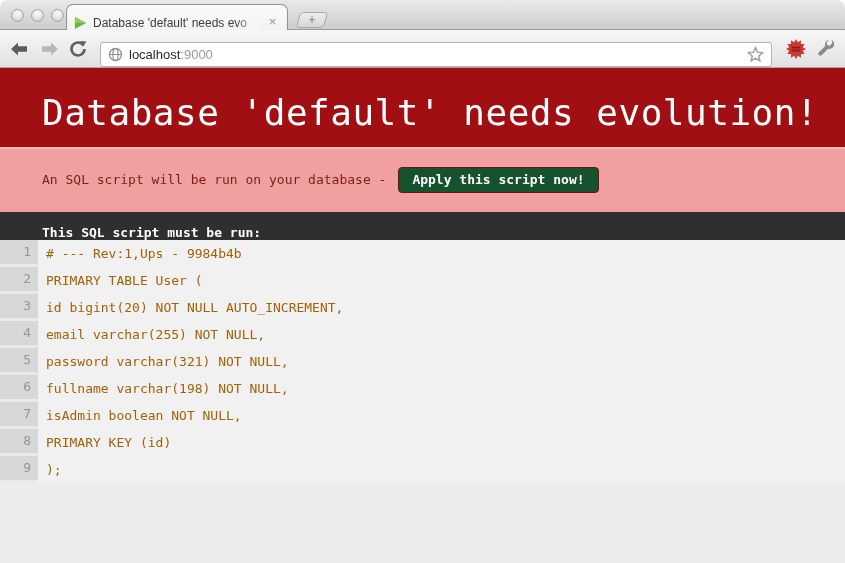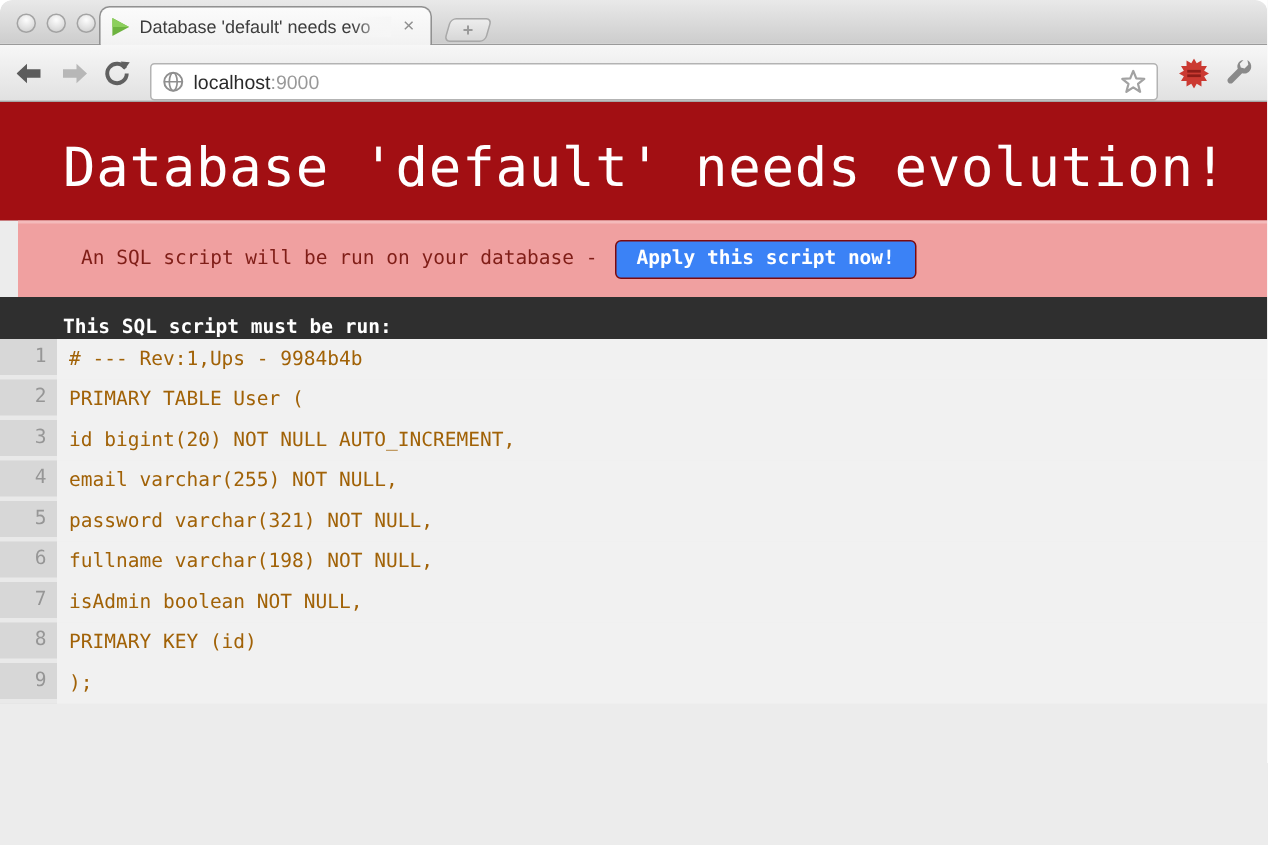--- a/index.html
+++ b/index.html
@@ -22,21 +22,21 @@
   .light {
     width:13px; height:13px; border-radius:50%;
     background:radial-gradient(circle at 50% 30%, #fdfdfd 0%, #e2e2e2 55%, #c9c9c9 100%);
     border:1px solid #a3a3a3;
   }
   .tab {
     position:absolute; left:66px; bottom:-1px; height:26px; width:222px;
     background:linear-gradient(#fbfbfb,#f2f2f2);
     border:1px solid #919191; border-bottom:none;
     border-radius:7px 7px 0 0; z-index:2;
-    display:flex; align-items:center; padding:0 7px;
+    display:flex; align-items:flex-end; padding:0 7px;
   }
   .favicon { width:13px; height:14px; margin-right:6px; flex:none; }
   .tab-title {
     position:relative; flex:1; overflow:hidden; white-space:nowrap;
     font-size:12px; color:#3d3d3d;
   }
   .tab-title::after {
     content:""; position:absolute; right:0; top:0; bottom:0; width:26px;
     background:linear-gradient(90deg, rgba(246,246,246,0), #f6f6f6);
   }
@@ -77,28 +77,28 @@
   .page { height:495px; background:#ececec; overflow:hidden; }
   .page-header {
     height:79px; background:#a20f13; color:#fff;
     font-family:"DejaVu Sans Mono", monospace;
   }
   .page-header h1 {
     margin:0; padding:24px 0 0 42px; font-size:36px; font-weight:normal;
     letter-spacing:0.5px; white-space:nowrap;
   }
   .banner {
-    height:51px; background:#f0a0a0;
+    height:65px; background:#f0a0a0;
     box-shadow:inset 0 2px 0 rgba(255,255,255,0.28);
     display:flex; align-items:center; padding-left:42px;
-    font-family:"DejaVu Sans Mono", monospace; font-size:13px; color:#7f1d17;margin-left:12px;
+    font-family:"DejaVu Sans Mono", monospace; font-size:13px; color:#7f1d17;
   }
   .apply-btn {
     margin-left:12px; padding:4px 13px 5px 13px;
-    background:#3b82f6; color:#fff; border:1px solid #7c0a0e; border-radius:4px;
+    background:#14532d; color:#fff; border:1px solid #7c0a0e; border-radius:4px;
     font-family:"DejaVu Sans Mono", monospace; font-size:13px; font-weight:bold;
     cursor:pointer; white-space:nowrap;
   }
   .script-bar {
     height:28px; background:#2f2f2f; color:#fff;
     display:flex; align-items:flex-end; padding-left:42px;
     font-family:"DejaVu Sans Mono", monospace; font-size:13px; font-weight:bold;
   }
   .code { background:#ececec; }
   .code-row { display:flex; height:27px; font-family:"DejaVu Sans Mono", monospace; font-size:13px; }

